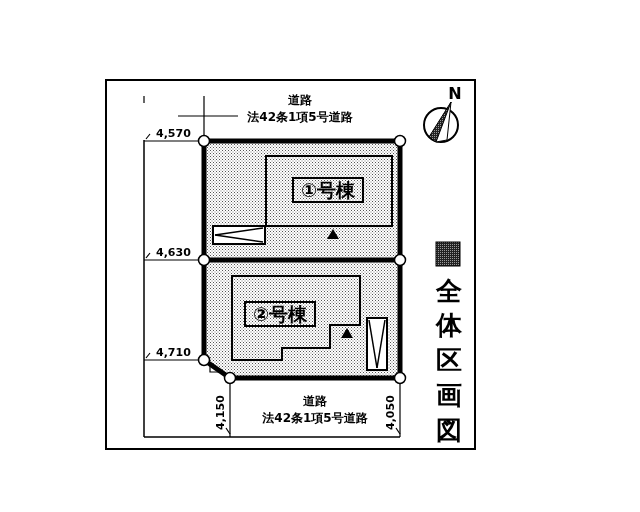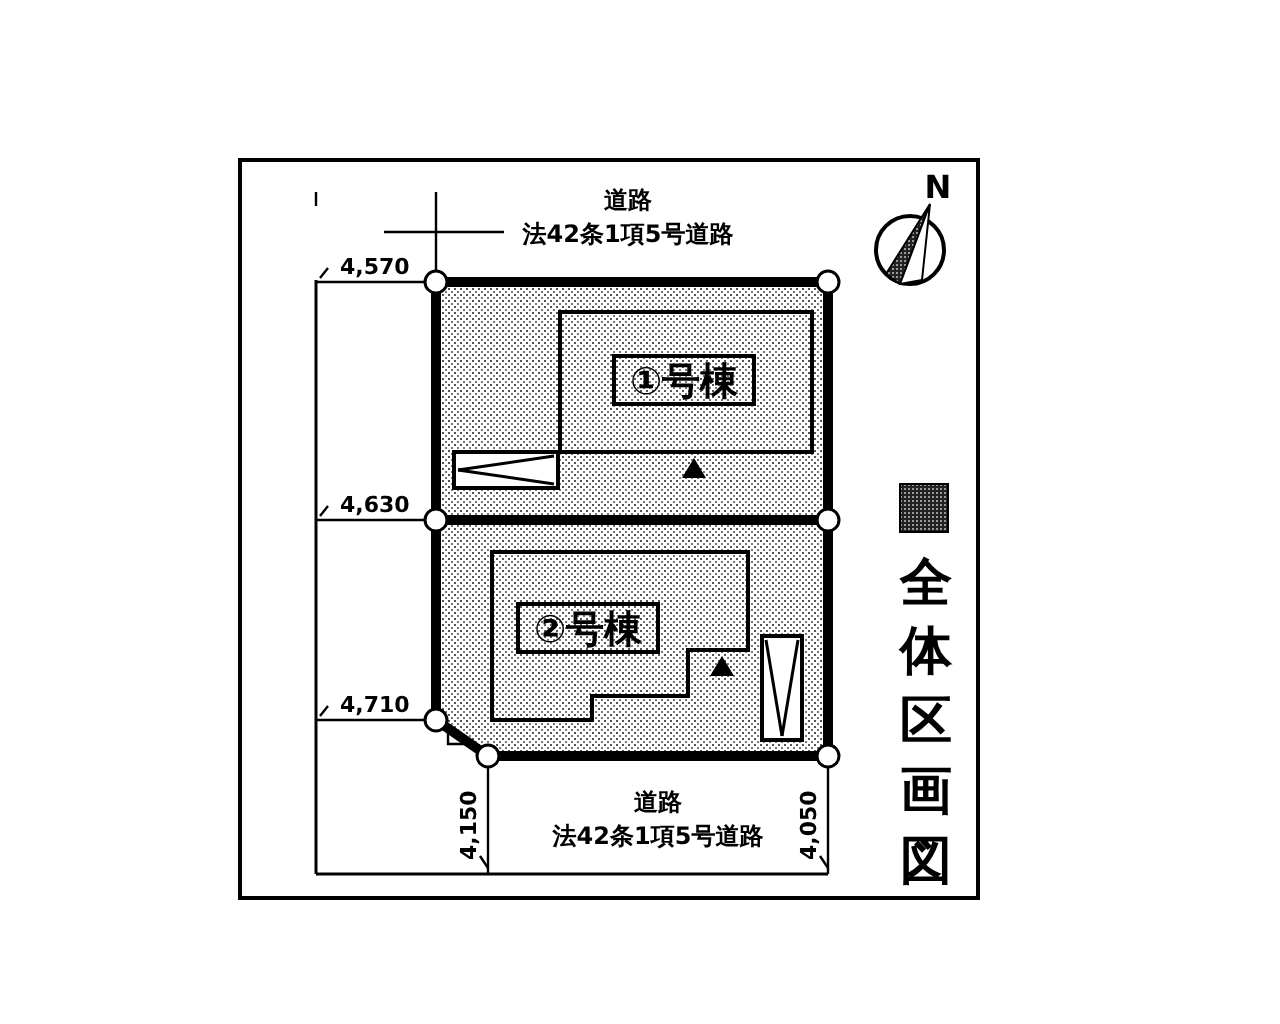--- a/index.html
+++ b/index.html
@@ -1,18 +1,18 @@
 <!DOCTYPE html>
 <html><head>
 <meta charset="utf-8">
 <style>
   html, body { margin: 0; padding: 0; background: #ffffff; }
   body { width: 640px; height: 512px; position: relative; overflow: hidden;
          font-family: "DejaVu Sans", sans-serif; color: #000; }
-  #stage { position: absolute; left: 14px; top: 0; width: 580px; height: 512px; }
+  #stage { position: absolute; left: 0; top: 0; width: 580px; height: 512px; }
   svg text { font-family: "DejaVu Sans", sans-serif; }
   .road-label { font-size: 12px; font-weight: bold; }
   .dim-label { font-size: 11px; font-weight: bold; }
   .bldg-label { font-size: 19px; font-weight: bold; }
   .title-char { font-size: 26px; font-weight: bold; }
   .north { font-size: 16px; font-weight: bold; }
 </style>
 </head>
 <body>
 

